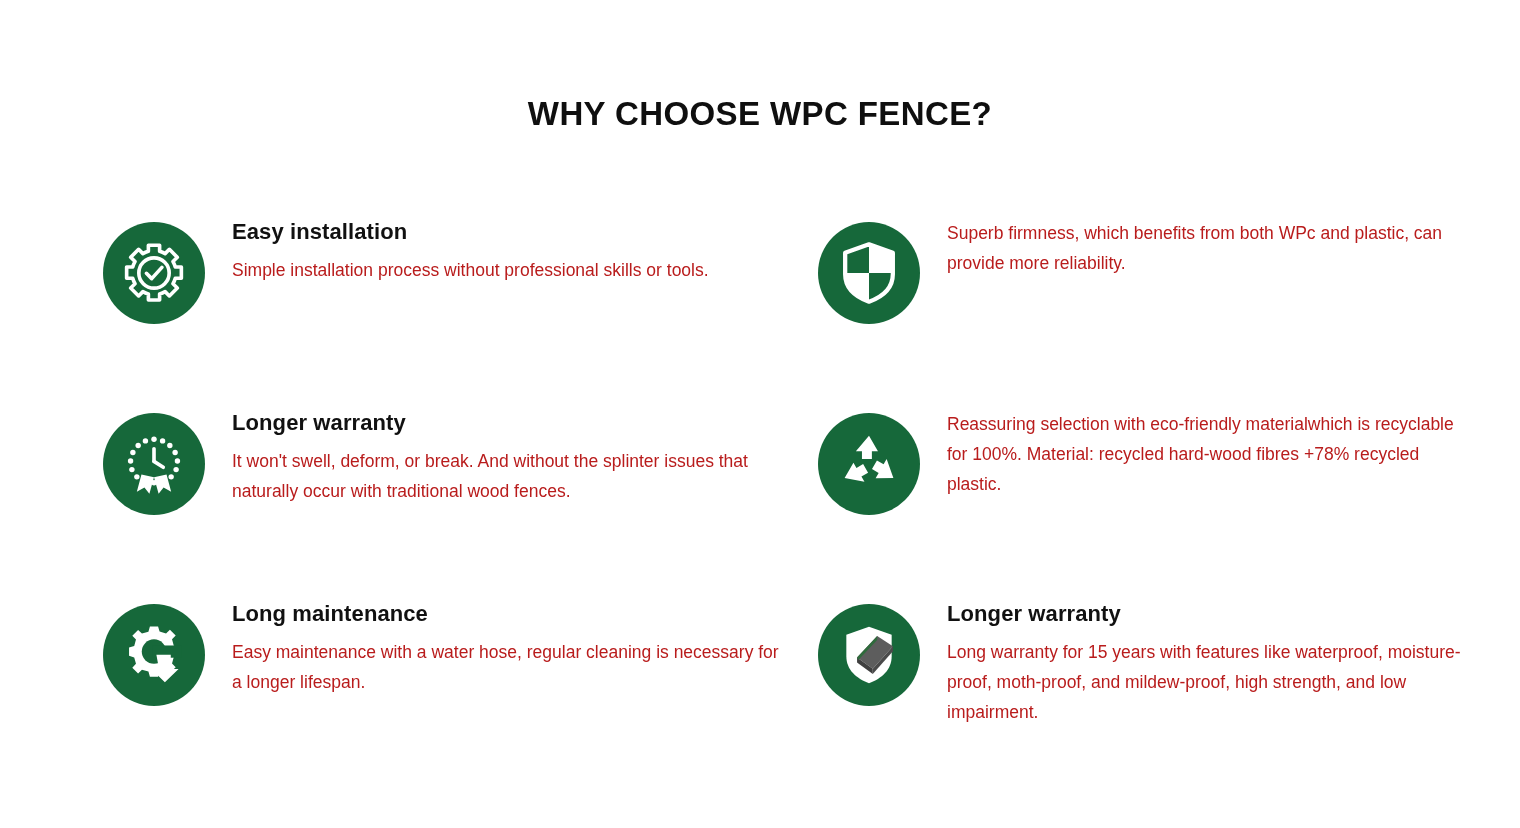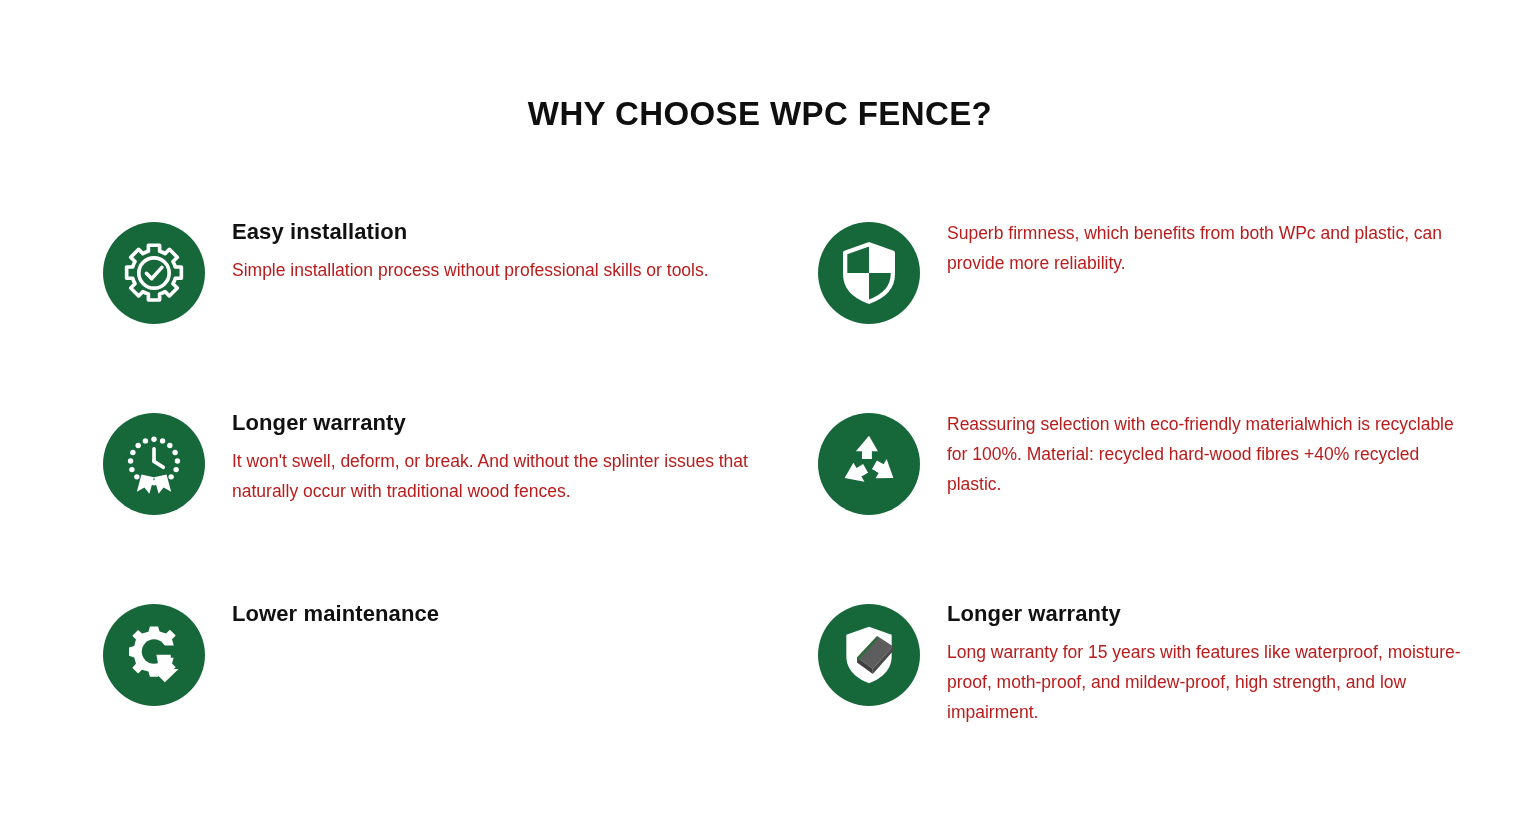--- a/index.html
+++ b/index.html
@@ -175,39 +175,40 @@
       <div class="feature-icon">
         <svg width="64" height="64" viewBox="0 0 100 100" aria-hidden="true">
           <g fill="#ffffff">
             <path d="M50 6 L64 30 L54.5 30 L54.5 42 L39 42 L39 30 L29.5 30 Z" transform="rotate(0 50 50)"></path>
             <path d="M50 6 L64 30 L54.5 30 L54.5 42 L39 42 L39 30 L29.5 30 Z" transform="rotate(120 50 50)"></path>
             <path d="M50 6 L64 30 L54.5 30 L54.5 42 L39 42 L39 30 L29.5 30 Z" transform="rotate(240 50 50)"></path>
           </g>
         </svg>
       </div>
       <div class="feature-text">
-        <p class="feature-desc">Reassuring selection with eco-friendly materialwhich is recyclable for 100%. Material: recycled hard-wood fibres +40% recycled plastic.</p>
+        <p class="feature-desc">Reassuring selection with eco-friendly materialwhich is recyclable for 100%. Material: recycled hard-wood fibres +78% recycled plastic.</p>
       </div>
     </div>
 
     <div class="feature col-left">
       <div class="feature-icon">
         <svg width="68" height="68" viewBox="0 0 100 100" aria-hidden="true">
           <g fill="#ffffff">
             <path d="M44 8 h12 l2.2 7.6 l9.5 2.6 l5.7-5.4 l8.5 8.5 l-5.4 5.7 l2.6 9.5 l7.6 2.2 v12 l-7.6 2.2 l-2.6 9.5 l5.4 5.7 l-8.5 8.5 l-5.7-5.4 l-9.5 2.6 L56 82 H44 l-2.2-7.6 l-9.5-2.6 l-5.7 5.4 l-8.5-8.5 l5.4-5.7 l-2.6-9.5 L13.3 51 V39 l7.6-2.2 l2.6-9.5 l-5.4-5.7 l8.5-8.5 l5.7 5.4 l9.5-2.6 Z"></path>
             <circle cx="50" cy="45" r="18" fill="#16683a"></circle>
             <rect x="48" y="36" width="42" height="18" fill="#16683a"></rect>
           </g>
           <g fill="#ffffff">
             <path d="M58 54 h22 v22 h12 L71 96 L50 76 h12 z" transform="translate(-6,-8) scale(0.96) translate(4,6)"></path>
           </g>
         </svg>
       </div>
       <div class="feature-text">
-        <div class="feature-title">Lower maintenance</div>
+        <div class="feature-title">Long maintenance</div>
+        <p class="feature-desc">Easy maintenance with a water hose, regular cleaning is necessary for a longer lifespan.</p>
       </div>
     </div>
 
     <div class="feature col-right">
       <div class="feature-icon">
         <svg width="64" height="68" viewBox="0 0 100 108" aria-hidden="true">
           <path d="M50 9 L86 22 V56 C86 78 70 91 50 99 C30 91 14 78 14 56 V22 Z" fill="#ffffff"></path>
           <g>
             <path d="M31 58 L63 24 L88 40 L56 76 Z" fill="#5d5d5d"></path>
             <path d="M31 58 L56 76 L56 84 L31 66 Z" fill="#3f3f3f"></path>

